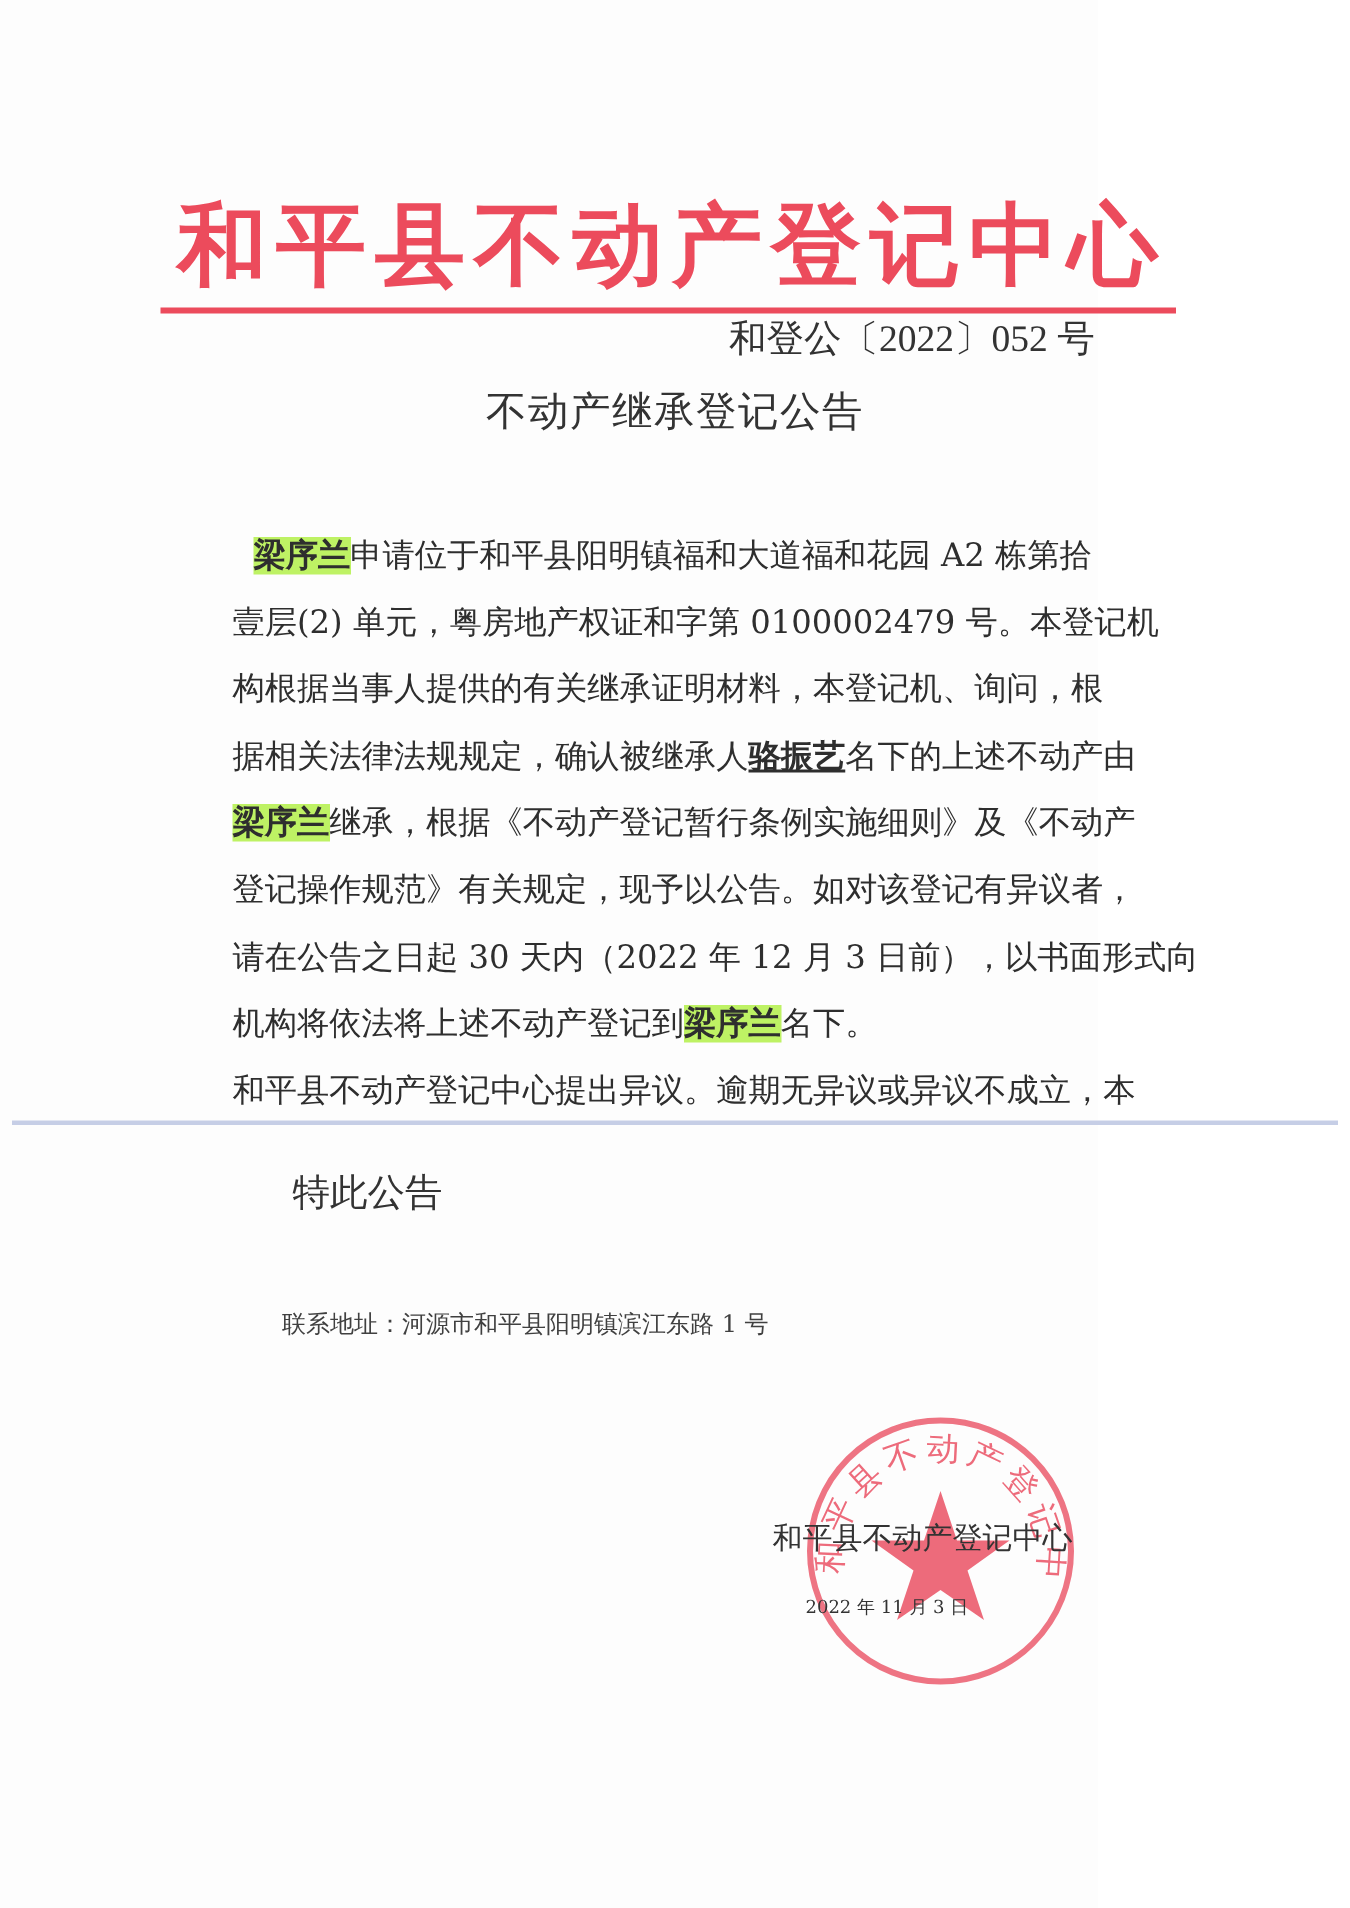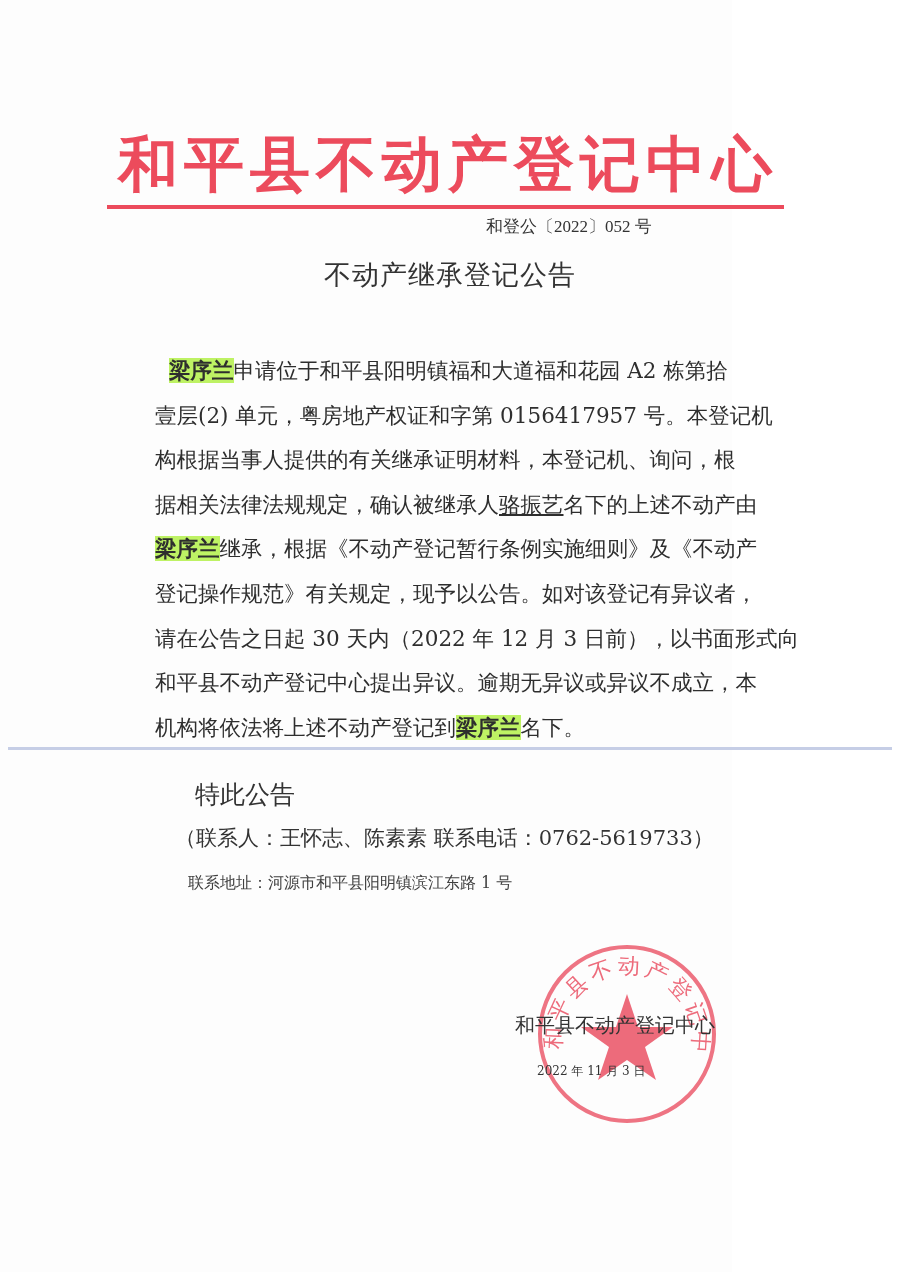--- a/index.html
+++ b/index.html
@@ -40,21 +40,21 @@
       left: 107px;
       top: 205px;
       width: 677px;
       height: 4px;
       background: #ec4b5c;
     }
     .doc-number {
       position: absolute;
       left: 486px;
       top: 214px;
-      font-size: 17px;
+      font-size: 25px;
       line-height: 26px;
       color: #333;
       white-space: nowrap;
       font-family: "Liberation Serif", "DejaVu Serif", serif;
     }
     .doc-title {
       position: absolute;
       left: 0;
       top: 258px;
       width: 900px;
@@ -82,21 +82,21 @@
     }
     .body-text .line.first {
       text-indent: 14px;
     }
     .hl {
       background: #bef264;
       font-weight: bold;
     }
     .ul {
       text-decoration: underline;
-      font-weight: normal;
+      font-weight: bold;
     }
     .scan-line {
       position: absolute;
       left: 8px;
       top: 747px;
       width: 884px;
       height: 3px;
       background: #b8c2e0;
       opacity: 0.8;
     }
@@ -165,34 +165,33 @@
 <div class="page">
 
   <div class="org-title">和平县不动产登记中心</div>
   <div class="red-rule"></div>
   <div class="doc-number">和登公〔2022〕052 号</div>
 
   <div class="doc-title">不动产继承登记公告</div>
 
   <div class="body-text">
     <span class="line first"><span class="hl">梁序兰</span><span>申请位于和平县阳明镇福和大道福和花园 A2 栋第拾</span></span>
-    <span class="line"><span>壹层(2) 单元，粤房地产权证和字第 0156417957 号。本登记机</span></span>
+    <span class="line"><span>壹层(2) 单元，粤房地产权证和字第 0100002479 号。本登记机</span></span>
     <span class="line"><span>构根据当事人提供的有关继承证明材料，本登记机、询问，根</span></span>
     <span class="line"><span>据相关法律法规规定，确认被继承人</span><span class="ul">骆振艺</span><span>名下的上述不动产由</span></span>
     <span class="line"><span class="hl">梁序兰</span><span>继承，根据《不动产登记暂行条例实施细则》及《不动产</span></span>
     <span class="line"><span>登记操作规范》有关规定，现予以公告。如对该登记有异议者，</span></span>
     <span class="line"><span>请在公告之日起 30 天内（2022 年 12 月 3 日前），以书面形式向</span></span>
+    <span class="line"><span>机构将依法将上述不动产登记到</span><span class="hl">梁序兰</span><span>名下。</span></span>
     <span class="line"><span>和平县不动产登记中心提出异议。逾期无异议或异议不成立，本</span></span>
-    <span class="line"><span>机构将依法将上述不动产登记到</span><span class="hl">梁序兰</span><span>名下。</span></span>
   </div>
 
   <div class="scan-line"></div>
 
   <div class="closing">特此公告</div>
-  <div class="contact">（联系人：王怀志、陈素素 联系电话：0762-5619733）</div>
   <div class="address">联系地址：河源市和平县阳明镇滨江东路 1 号</div>
 
   <div class="seal">
     <svg width="170" height="170" viewBox="0 0 170 170">
       <defs>
         <path id="sealArc" d="M 22 110 A 66 66 0 1 1 148 110"></path>
       </defs>
       <polygon points="85,45 96,78 131,78 103,98 114,131 85,111 56,131 67,98 39,78 74,78" fill="rgba(232,70,90,0.8)"></polygon>
       <text font-size="22" fill="rgba(232,70,90,0.8)" font-family="DejaVu Serif, serif" letter-spacing="4">
         <textPath href="#sealArc" startOffset="4%">和平县不动产登记中心</textPath>

